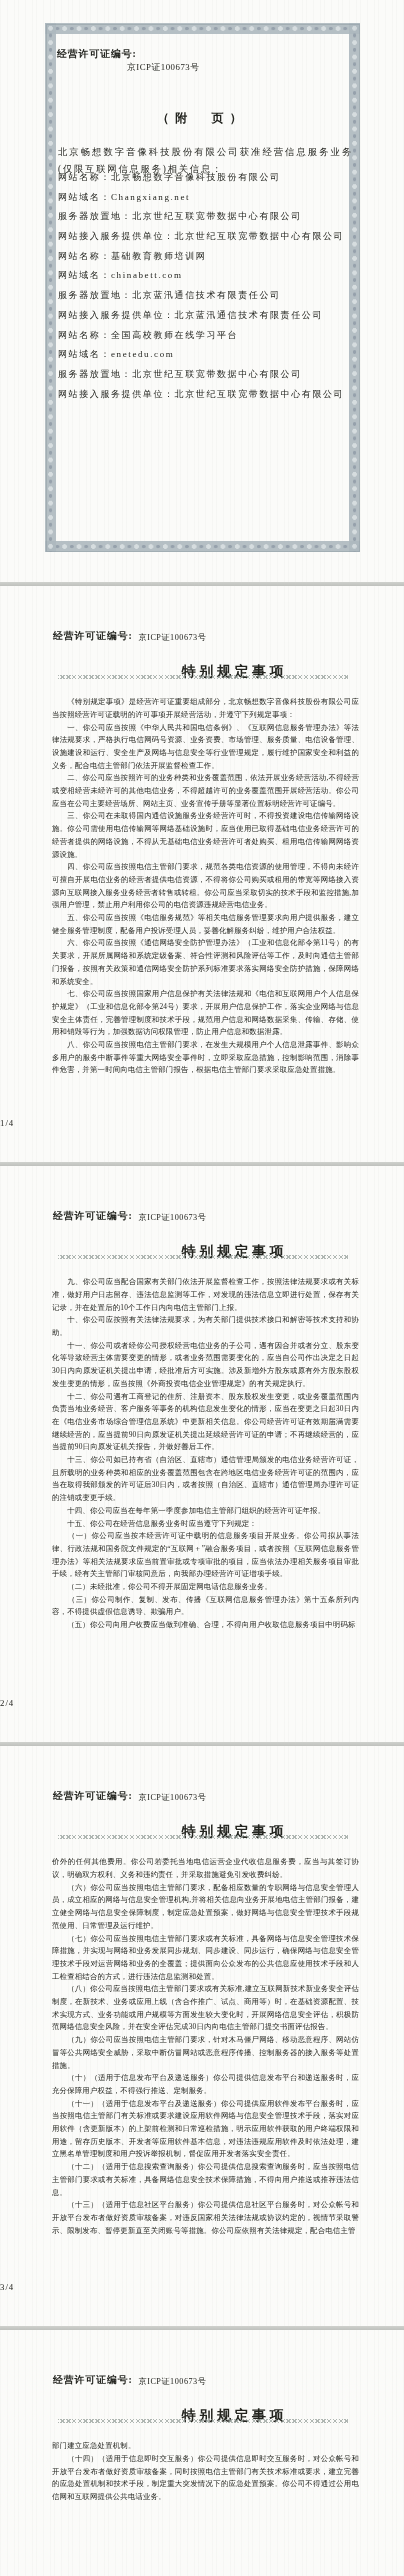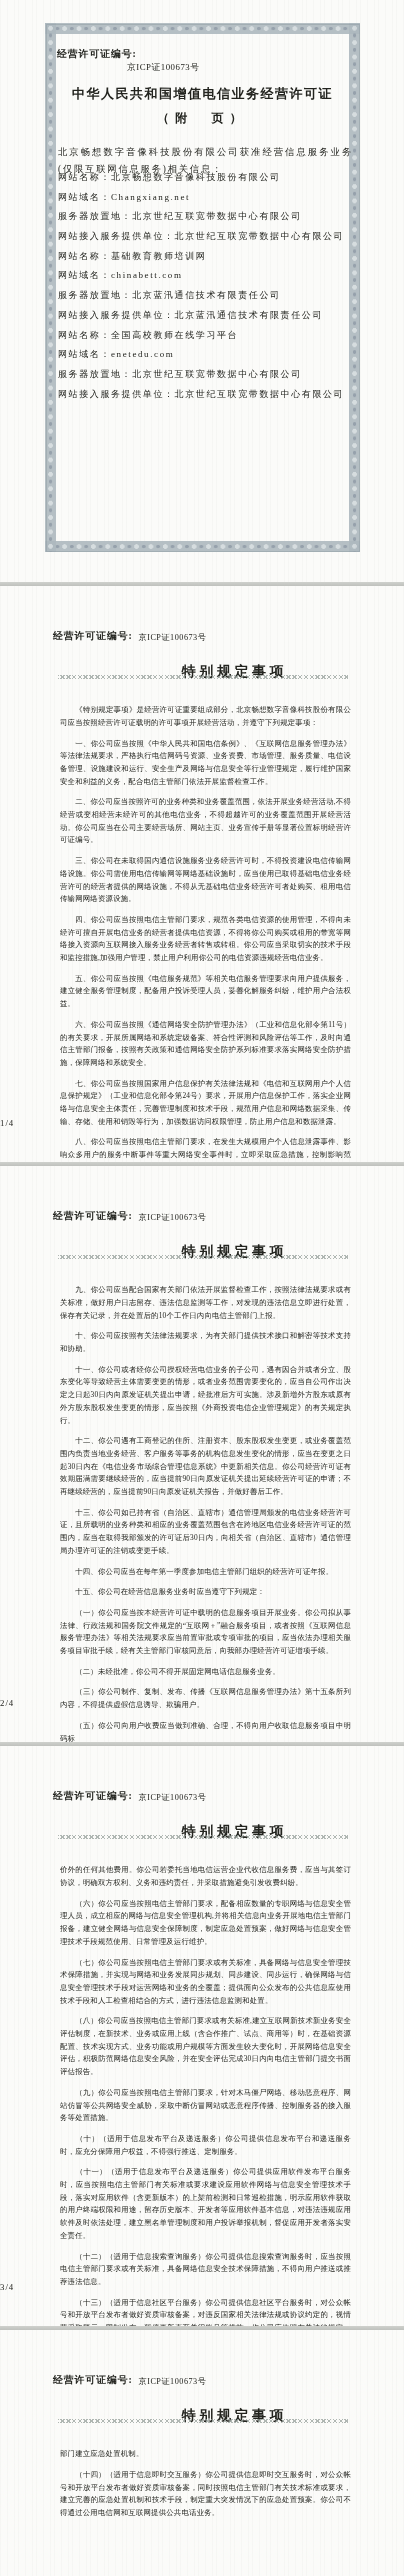--- a/index.html
+++ b/index.html
@@ -61,38 +61,37 @@
   .sp-header .lbl{font-size:9.8px;font-weight:600;letter-spacing:1px;}
   .sp-header .num{font-size:8.2px;letter-spacing:0.5px;position:relative;top:1px;margin-left:3.6px;}
   .sp-title{position:absolute;top:65px;left:0;width:100%;text-align:center;font-size:14px;font-weight:700;letter-spacing:3.6px;padding-left:32px;}
   .sp-rule{
     position:absolute;top:89px;left:58px;right:57px;height:4.1px;opacity:.75;
     background:
       repeating-linear-gradient(135deg,#97a19c 0 1px,transparent 1px 4.1px),
       repeating-linear-gradient(45deg,#97a19c 0 1px,transparent 1px 4.1px);
   }
   .sp-body{position:absolute;top:110px;left:52px;right:46px;}
-  .sp-body p{margin:8px;font-size:7.4px;line-height:12.7px;letter-spacing:0.2px;text-align:justify;}
+  .sp-body p{margin:0;font-size:7.4px;line-height:12.7px;letter-spacing:0.2px;text-align:justify;}
   .sp-footer{position:absolute;bottom:34px;left:0;width:100%;text-align:left;font-size:8.8px;letter-spacing:1px;}
 </style>
 </head>
 <body>
 
 <div class="canvas">
 
   <section class="page page-1">
     <div class="ornate">
       <div class="edge h top"></div>
       <div class="edge h bottom"></div>
       <div class="edge v left"></div>
       <div class="edge v right"></div>
     </div>
     <div class="p1-license-label">经营许可证编号:</div>
     <div class="p1-license-no">京ICP证100673号</div>
-    <h1 class="p1-title">中华人民共和国增值电信业务经营许可证</h1>
     <h2 class="p1-subtitle">（附　页）</h2>
     <p class="p1-intro">北京畅想数字音像科技股份有限公司获准经营信息服务业务(仅限互联网信息服务)相关信息：</p>
     <div class="p1-entries">
         <p>网站名称：北京畅想数字音像科技股份有限公司</p>
         <p>网站域名：Changxiang.net</p>
         <p>服务器放置地：北京世纪互联宽带数据中心有限公司</p>
         <p>网站接入服务提供单位：北京世纪互联宽带数据中心有限公司</p>
         <p>网站名称：基础教育教师培训网</p>
         <p>网站域名：chinabett.com</p>
         <p>服务器放置地：北京蓝汛通信技术有限责任公司</p>
@@ -134,21 +133,21 @@
       <span class="lbl">经营许可证编号:</span>
       <span class="num">京ICP证100673号</span>
     </div>
     <h2 class="sp-title">特别规定事项</h2>
     <div class="sp-rule"></div>
     <div class="sp-body">
         <p>　　九、你公司应当配合国家有关部门依法开展监督检查工作，按照法律法规要求或有关标准，做好用户日志留存、违法信息监测等工作，对发现的违法信息立即进行处置，保存有关记录，并在处置后的10个工作日内向电信主管部门上报。</p>
         <p>　　十、你公司应按照有关法律法规要求，为有关部门提供技术接口和解密等技术支持和协助。</p>
         <p>　　十一、你公司或者经你公司授权经营电信业务的子公司，遇有因合并或者分立、股东变化等导致经营主体需要变更的情形，或者业务范围需要变化的，应当自公司作出决定之日起30日内向原发证机关提出申请，经批准后方可实施。涉及新增外方股东或原有外方股东股权发生变更的情形，应当按照《外商投资电信企业管理规定》的有关规定执行。</p>
         <p>　　十二、你公司遇有工商登记的住所、注册资本、股东股权发生变更，或业务覆盖范围内负责当地业务经营、客户服务等事务的机构信息发生变化的情形，应当在变更之日起30日内在《电信业务市场综合管理信息系统》中更新相关信息。你公司经营许可证有效期届满需要继续经营的，应当提前90日向原发证机关提出延续经营许可证的申请；不再继续经营的，应当提前90日向原发证机关报告，并做好善后工作。</p>
-        <p>　　十三、你公司如已持有省（自治区、直辖市）通信管理局颁发的电信业务经营许可证，且所载明的业务种类和相应的业务覆盖范围包含在跨地区电信业务经营许可证的范围内，应当在取得我部颁发的许可证后30日内，向相关省（自治区、直辖市）通信管理局办理许可证的注销或变更手续。</p>
+        <p>　　十三、你公司如已持有省（自治区、直辖市）通信管理局颁发的电信业务经营许可证，且所载明的业务种类和相应的业务覆盖范围包含在跨地区电信业务经营许可证的范围内，应当在取得我部颁发的许可证后30日内，或者按照（自治区、直辖市）通信管理局办理许可证的注销或变更手续。</p>
         <p>　　十四、你公司应当在每年第一季度参加电信主管部门组织的经营许可证年报。</p>
         <p>　　十五、你公司在经营信息服务业务时应当遵守下列规定：</p>
         <p>　　（一）你公司应当按本经营许可证中载明的信息服务项目开展业务。你公司拟从事法律、行政法规和国务院文件规定的“互联网＋”融合服务项目，或者按照《互联网信息服务管理办法》等相关法规要求应当前置审批或专项审批的项目，应当依法办理相关服务项目审批手续，经有关主管部门审核同意后，向我部办理经营许可证增项手续。</p>
         <p>　　（二）未经批准，你公司不得开展固定网电话信息服务业务。</p>
         <p>　　（三）你公司制作、复制、发布、传播《互联网信息服务管理办法》第十五条所列内容，不得提供虚假信息诱导、欺骗用户。</p>
         <p>　　（五）你公司向用户收费应当做到准确、合理，不得向用户收取信息服务项目中明码标</p>
       </div>
     <div class="sp-footer">2/4</div>
   </section>
 

